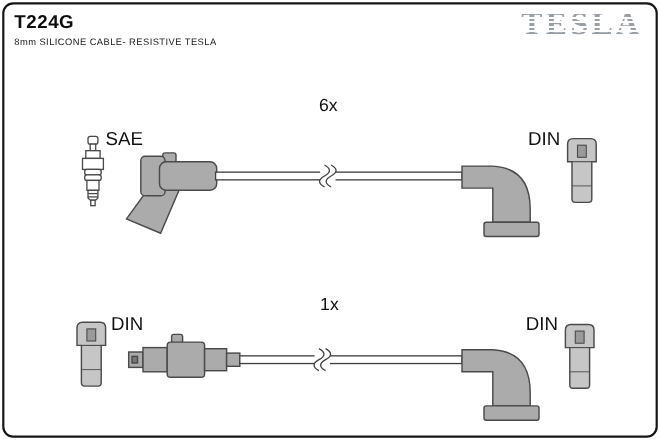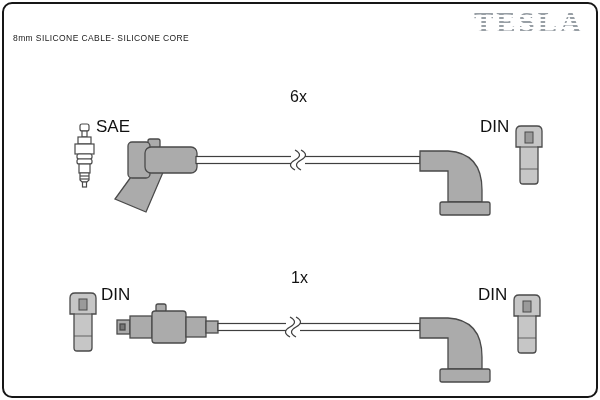--- a/index.html
+++ b/index.html
@@ -33,21 +33,22 @@
   .lbl-sm{font-size:17px;}
   .lbl-qty{font-size:16px;}
   svg.diagram{position:absolute;left:0;top:0;}
 </style>
 </head>
 <body>
 
 <div class="page">
   <div class="frame"></div>
 
-  <div class="subtitle">8mm SILICONE CABLE- SILICONE CORE</div>
+  <div class="part-number">T224G</div>
+  <div class="subtitle">8mm SILICONE CABLE- RESISTIVE TESLA</div>
   <div class="brand">TESLA</div>
   <div class="brand-stripes"></div>
 
   <svg class="diagram" width="600" height="400" viewBox="0 0 600 400">
     <defs>
       <g id="din-shape">
         <path d="M2,6 Q2,1 7,1 L23,1 Q28,1 28,6 L28,22 L24,22 L24,56 Q24,59 21,59 L9,59 Q6,59 6,56 L6,22 L2,22 Z" fill="#c6c6c6" stroke="#4a4a4a" stroke-width="1.3"></path>
         <line x1="6" y1="22" x2="24" y2="22" stroke="#4a4a4a" stroke-width="1"></line>
         <rect x="11" y="7" width="8" height="11" fill="#9a9a9a" stroke="#4a4a4a" stroke-width="1"></rect>
         <line x1="6" y1="44" x2="24" y2="44" stroke="#4a4a4a" stroke-width="0.8"></line>

